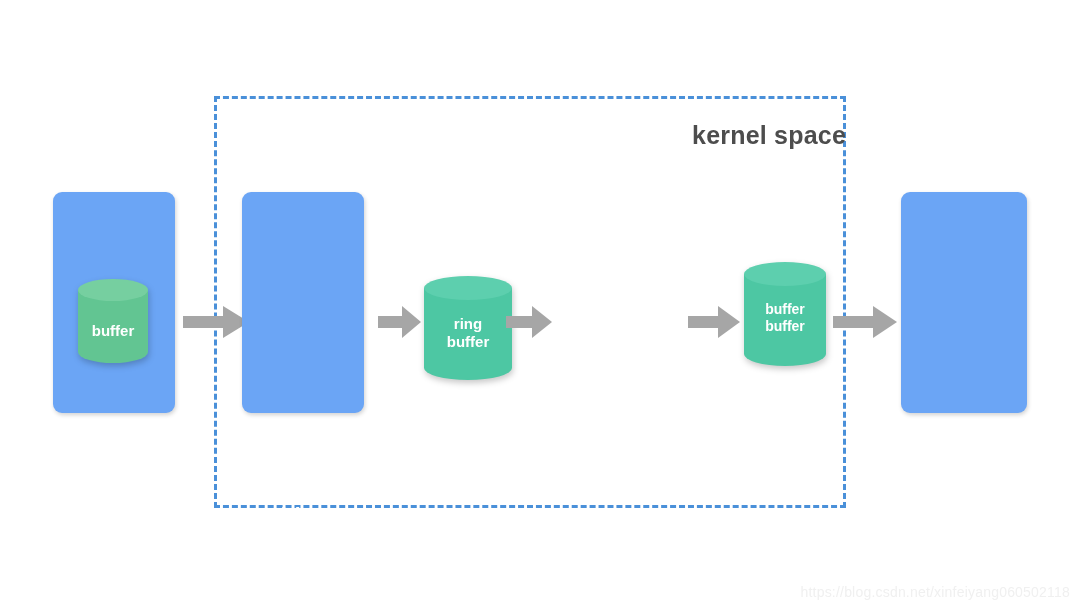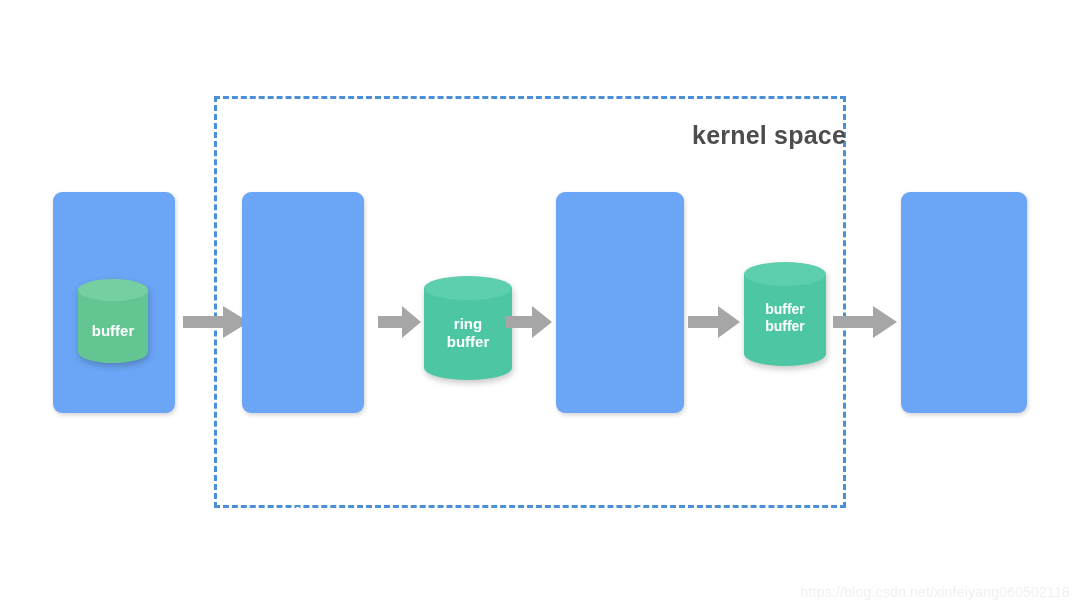--- a/index.html
+++ b/index.html
@@ -218,26 +218,20 @@
       <div>buffer</div>
     </div>
   </div>
 
   <div class="arrow" id="arrow-3">
     <svg viewBox="0 0 46 34" preserveAspectRatio="none">
       <path d="M0,11 L26,11 L26,1 L46,17 L26,33 L26,23 L0,23 Z" fill="#a6a6a6"></path>
     </svg>
   </div>
 
-  <div class="box" id="box-tcpip">
-    <div class="box-label label-en" id="lbl-tcpip">
-      <div>TCP/IP</div>
-      <div>Stack</div>
-    </div>
-  </div>
 
   <div class="arrow" id="arrow-4">
     <svg viewBox="0 0 52 34" preserveAspectRatio="none">
       <path d="M0,11 L30,11 L30,1 L52,17 L30,33 L30,23 L0,23 Z" fill="#a6a6a6"></path>
     </svg>
   </div>
 
   <div class="cylinder" id="cyl-socket">
     <div class="cyl-bottom"></div>
     <div class="cyl-body"></div>

